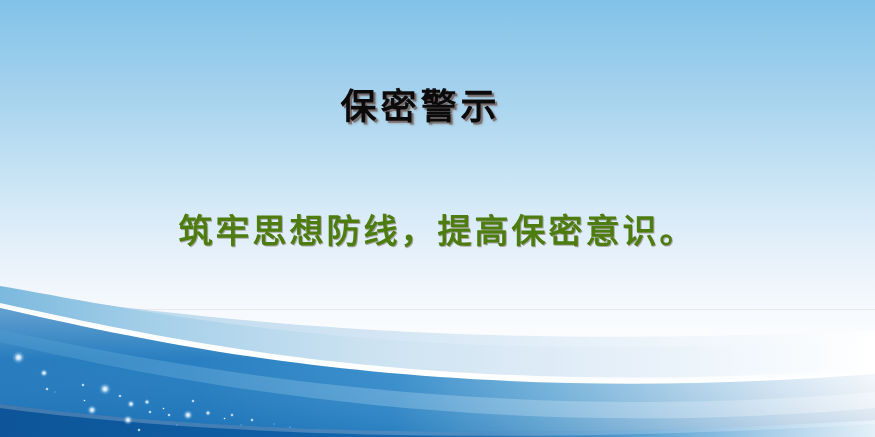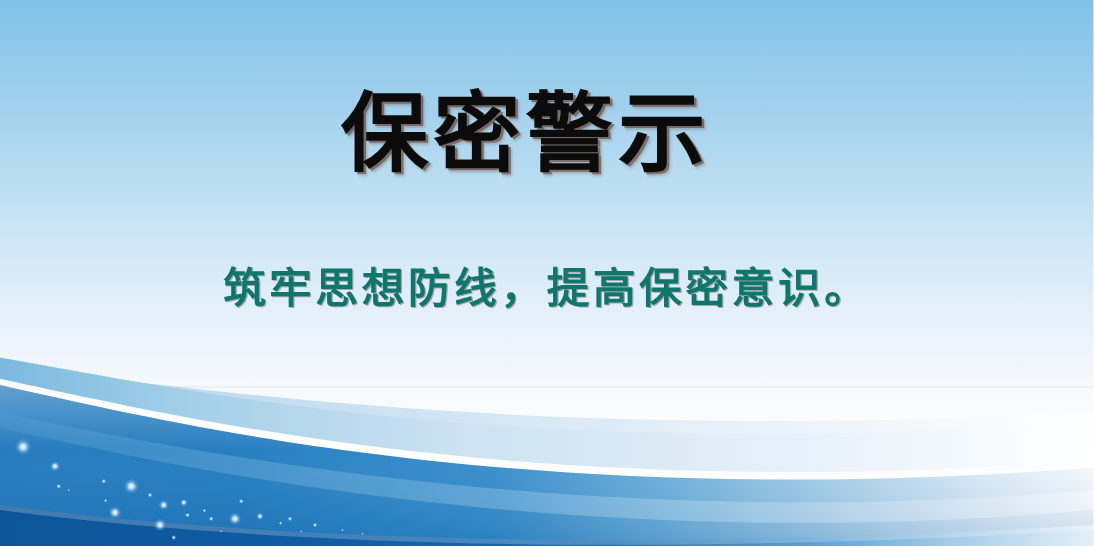--- a/index.html
+++ b/index.html
@@ -58,41 +58,41 @@
     width: 875px;
     height: 437px;
   }
 
   .headline {
     position: absolute;
     left: 0;
     top: 75px;
     width: 841px;
     text-align: center;
-    font-size: 70px;
+    font-size: 36px;
     line-height: 64px;
     font-weight: 700;
     letter-spacing: 4px;
     color: #0b0b0b;
     text-shadow: 2px 2px 0 rgba(90, 55, 45, 0.55),
                  3px 3px 2px rgba(120, 80, 60, 0.30);
     white-space: nowrap;
   }
 
   .subhead {
     position: absolute;
     left: 0;
     top: 207px;
     width: 875px;
     text-align: center;
     font-size: 34px;
     line-height: 48px;
     font-weight: 700;
     letter-spacing: 3px;
-    color: #0f766e;
+    color: #4d7c0f;
     text-shadow: 1px 1px 0 rgba(90, 55, 45, 0.40);
     white-space: nowrap;
   }
 
   
   .waves {
     position: absolute;
     left: 0;
     top: 0;
     width: 875px;

